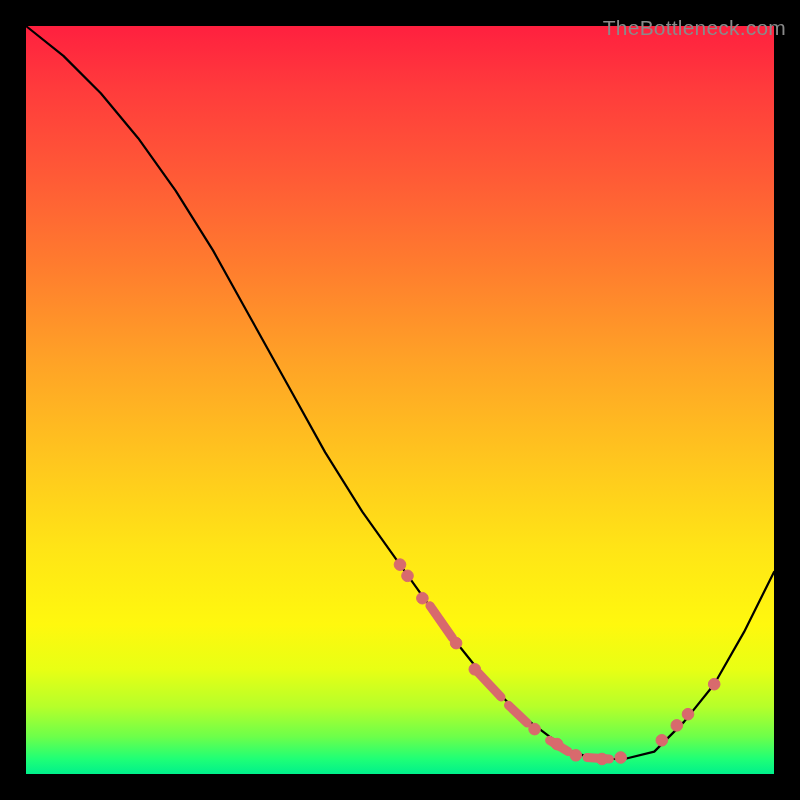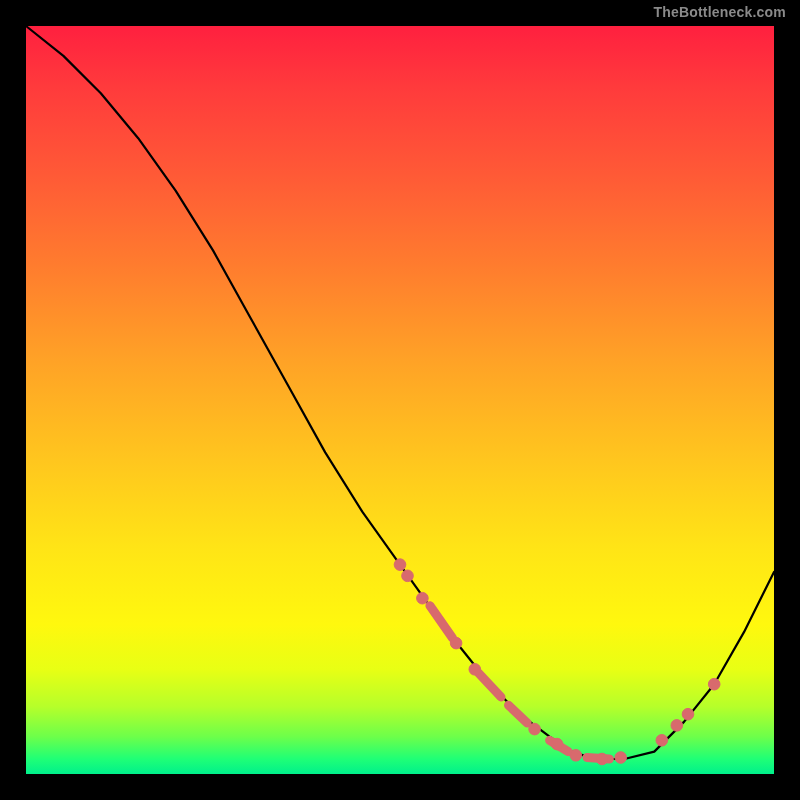--- a/index.html
+++ b/index.html
@@ -58,25 +58,25 @@
     fill: #d86a6d;
     stroke: #d86a6d;
   }
   .dash {
     stroke: #d86a6d;
     stroke-width: 9;
     stroke-linecap: round;
   }
   .watermark {
     position: absolute;
-    top: 4px;
+    top: 16px;
     right: 14px;
     font-family: Arial, Helvetica, sans-serif;
-    font-size: 14px;
-    font-weight: 700;
+    font-size: 21px;
+    font-weight: 400;
     color: #8a8a8a;
     letter-spacing: 0.2px;
     user-select: none;
   }
 </style>
 </head>
 <body>
 
 <div class="stage">
   <div class="plot-area"></div>

